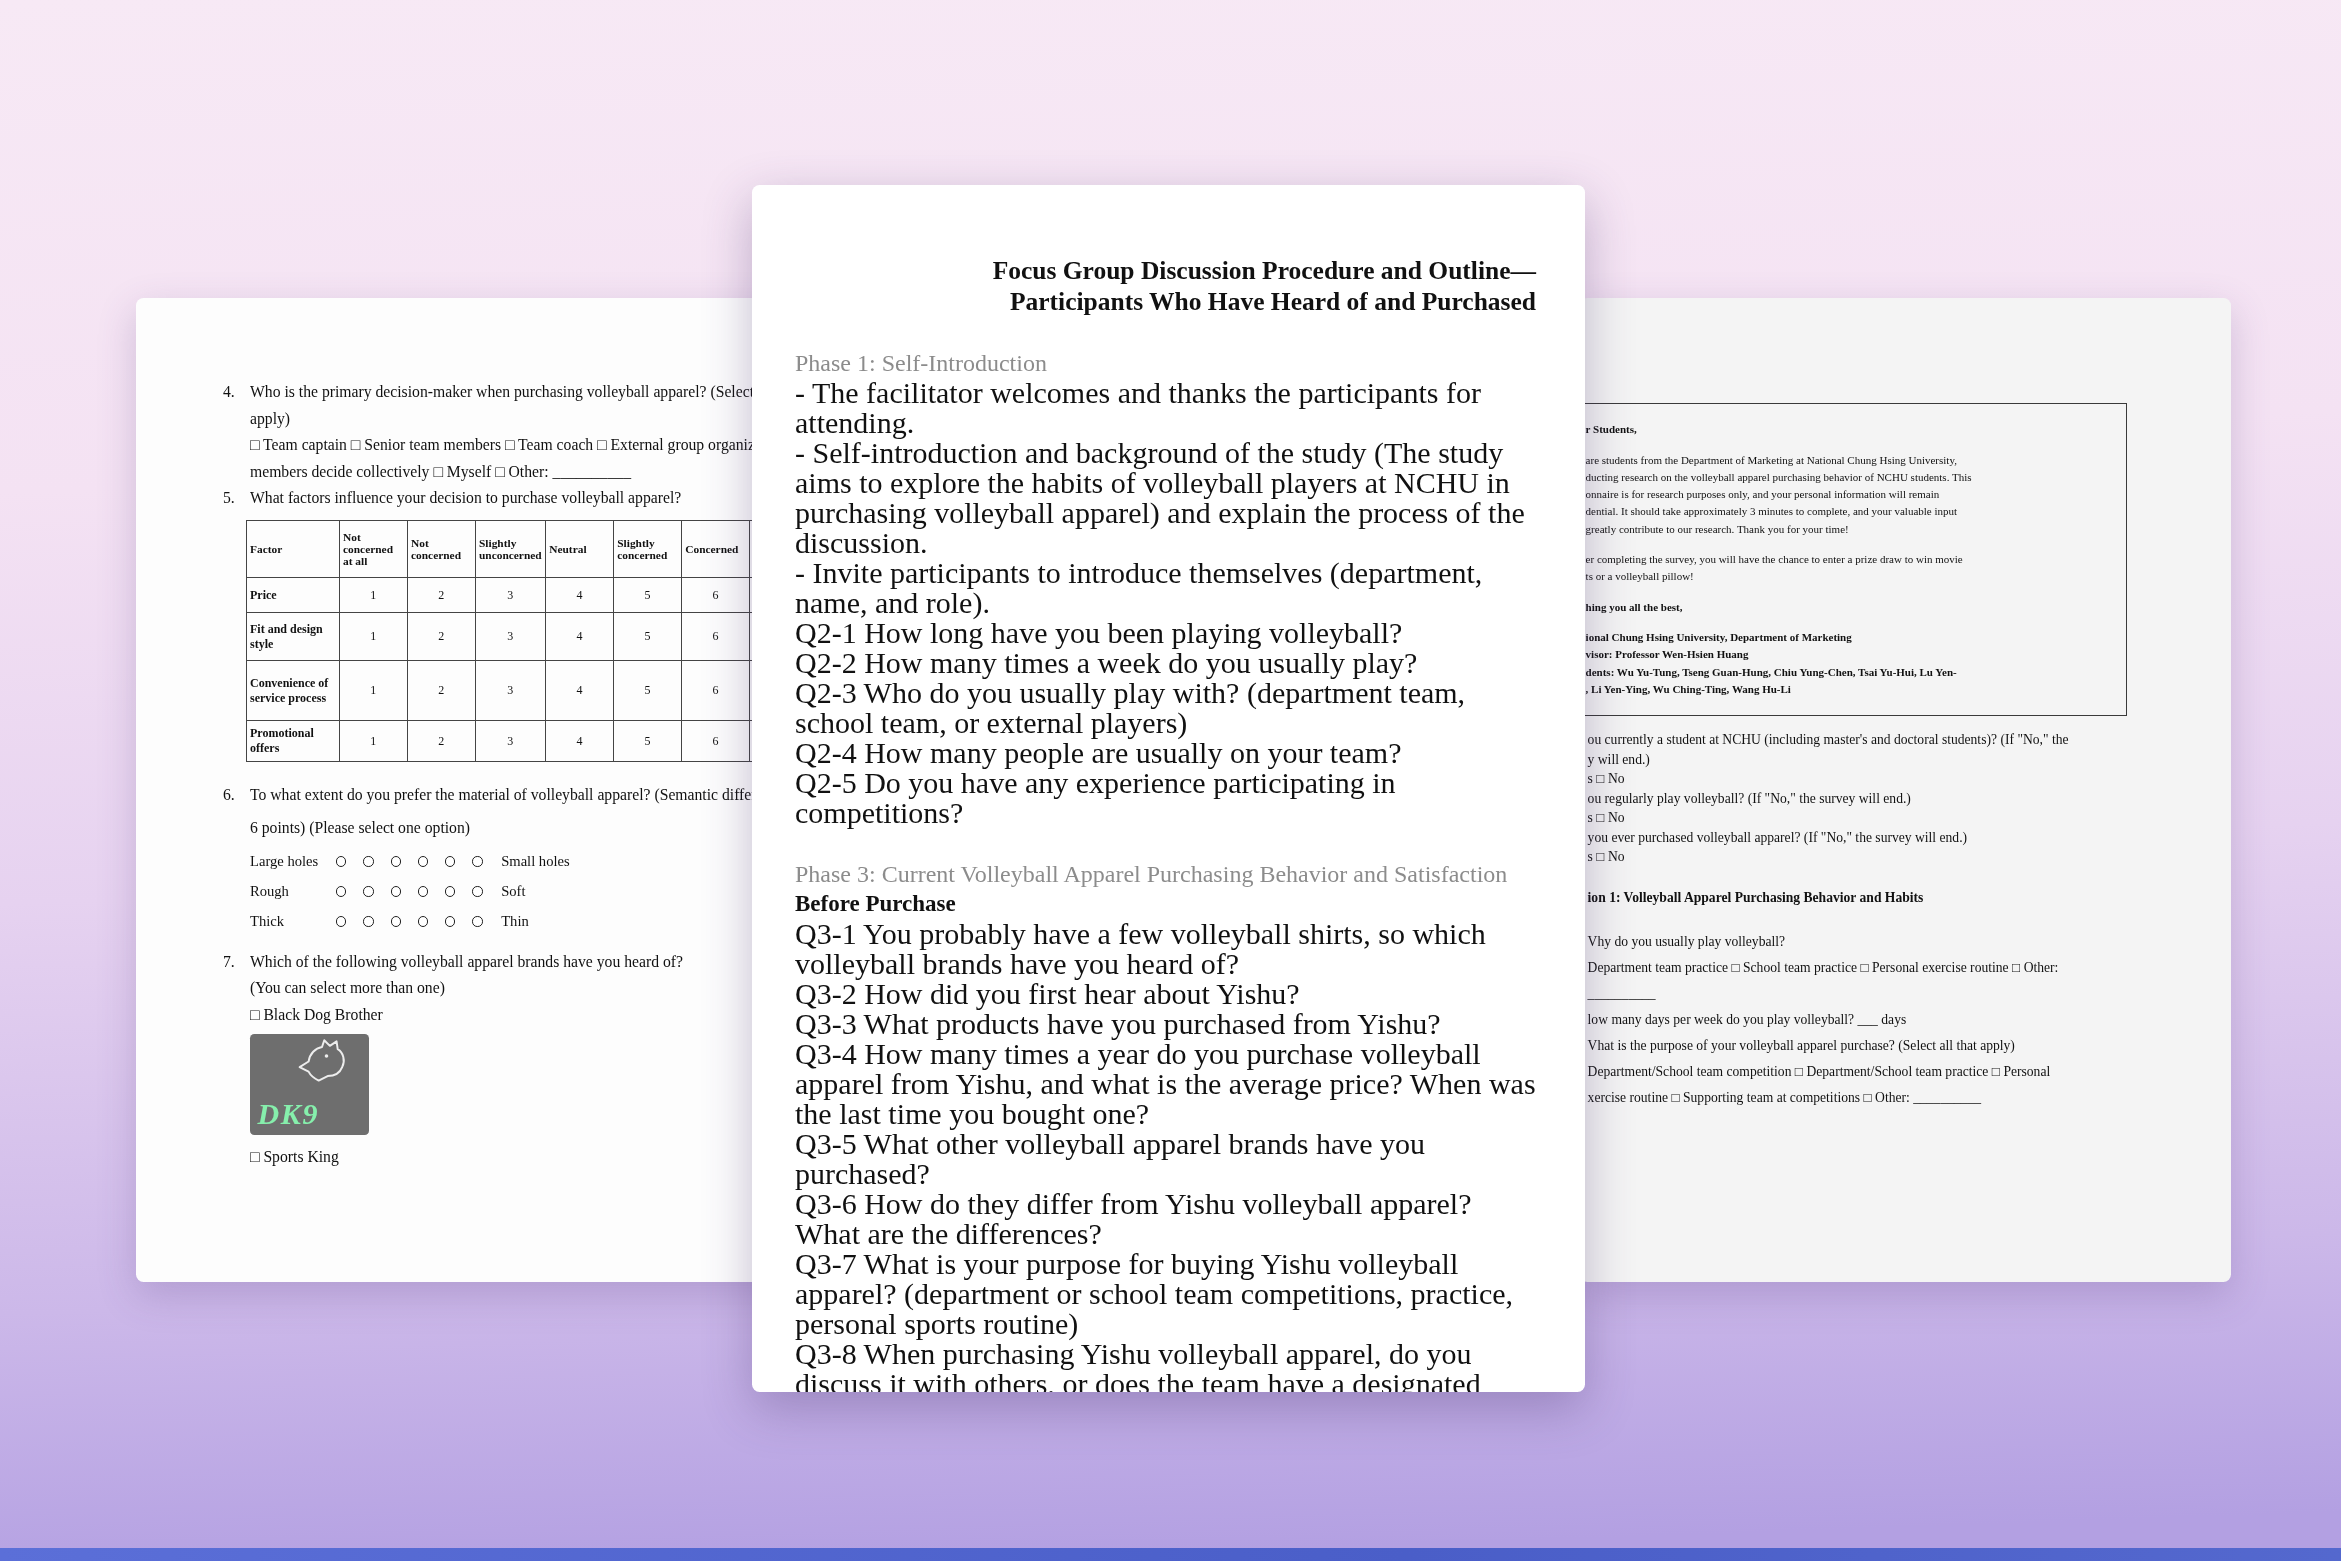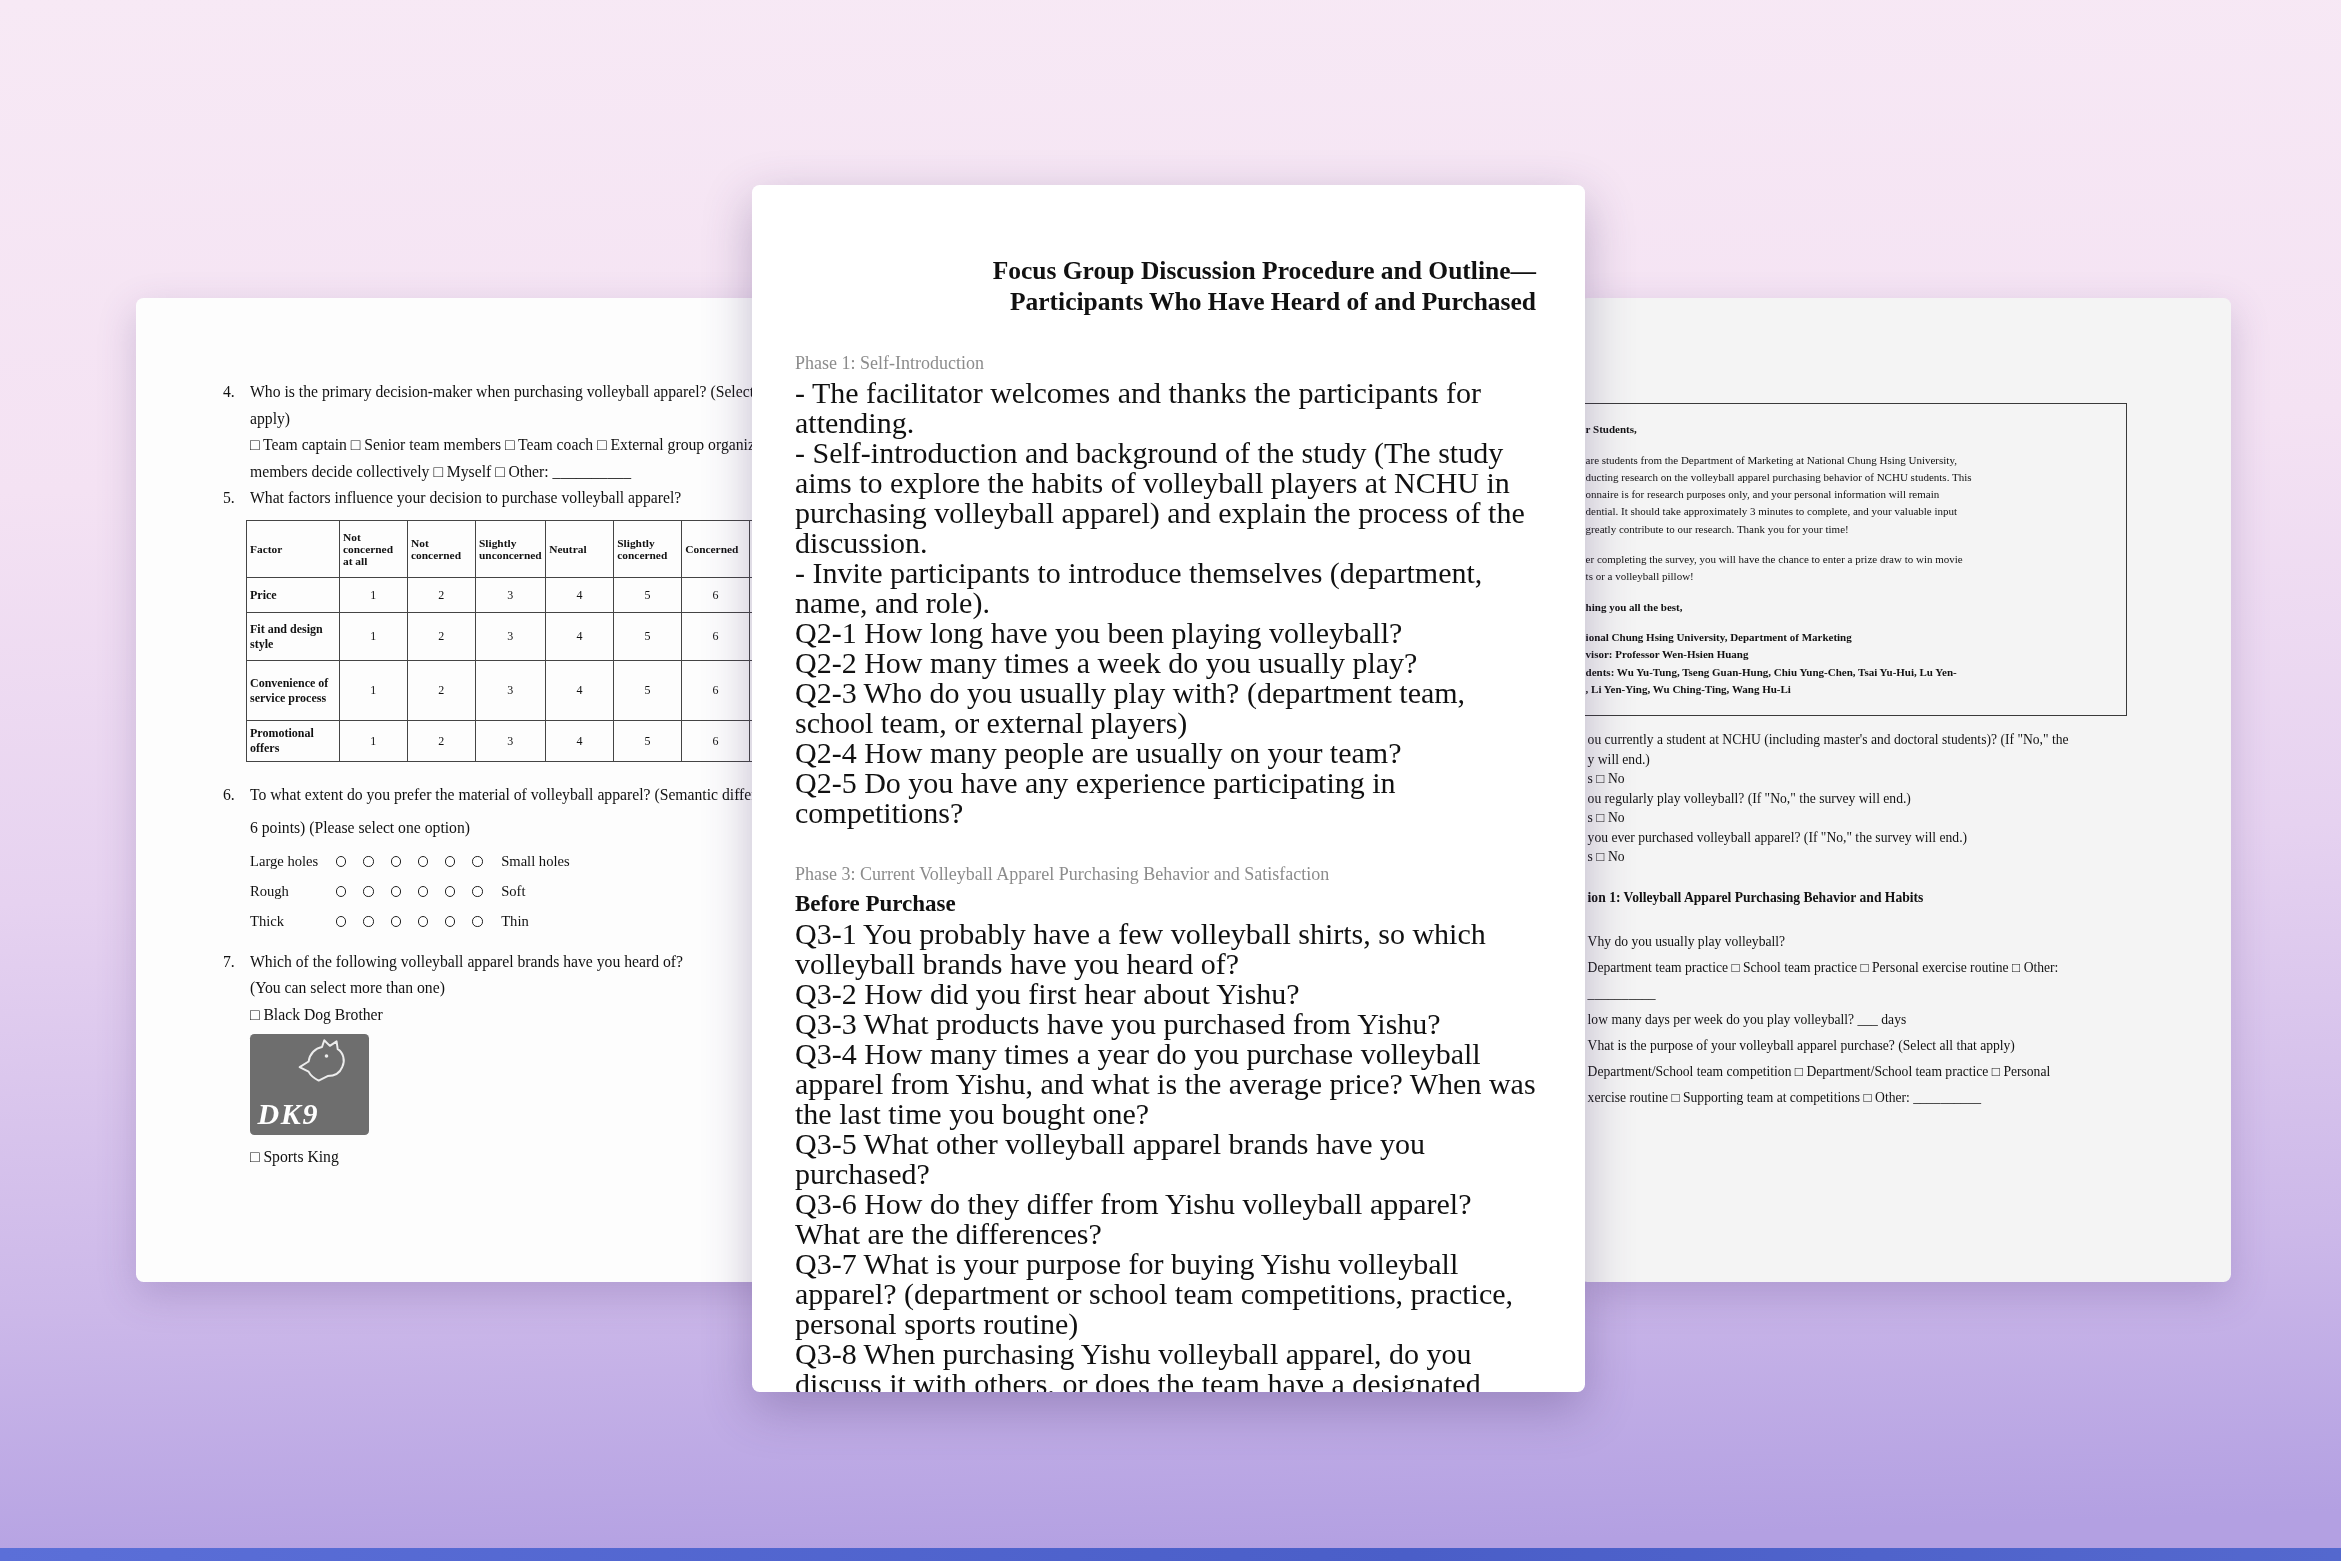--- a/index.html
+++ b/index.html
@@ -54,28 +54,28 @@
 
   .q7-block { margin-top:12px; }
   .logo {
     position:relative; width:119px; height:101px; margin-top:5.4px;
     background:#6e6e6e; border-radius:4.3px;
   }
   .logo svg { position:absolute; right:7.6px; top:4.3px; width:69px; height:56px; }
   .logo-text {
     position:absolute; left:7.6px; bottom:4.3px;
     font-style:italic; font-weight:bold; font-size:30px; letter-spacing:1.6px;
-    color:#ffffff; font-family:"Liberation Serif", serif;
+    color:#86efac; font-family:"Liberation Serif", serif;
   }
   .q7-opt2 { margin-top:8.7px; }
 
   
   .cp-content { position:absolute; left:43px; top:70px; width:741px; }
   .cp-title { font-size:25.5px; font-weight:bold; line-height:31px;text-align:right; }
-  .cp-head  { font-size:18px; color:#8c8c8c; line-height:30px; margin-top:31px; }
+  .cp-head  { font-size:24px; color:#8c8c8c; line-height:30px; margin-top:31px; }
   .cp-p     { font-size:30px; line-height:30px; }
   .cp-sub   { font-size:23px; line-height:30px; font-weight:bold; }
 
   
   .rp-content { position:absolute; left:7.6px; top:0; width:640px; }
   .rp-box {
     margin-top:105px; margin-left:-15px; width:554px;
     border:1.1px solid #3a3a3a; padding:17.3px 13px 17.3px 12px;
   }
   .rp-box p { font-size:11px; line-height:17.3px; white-space:nowrap; }

